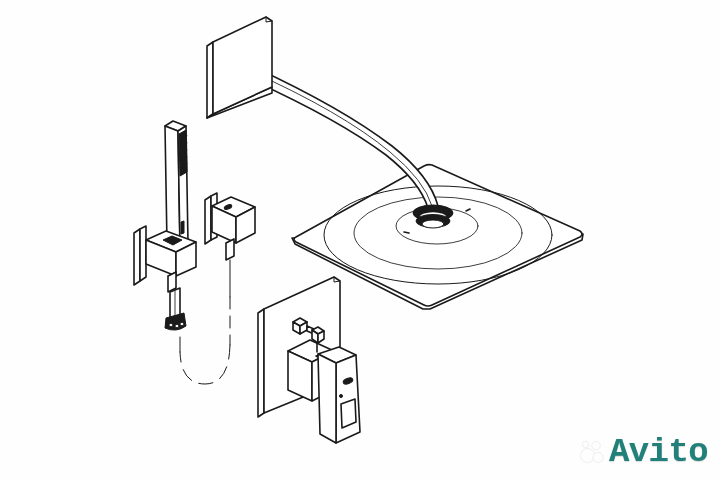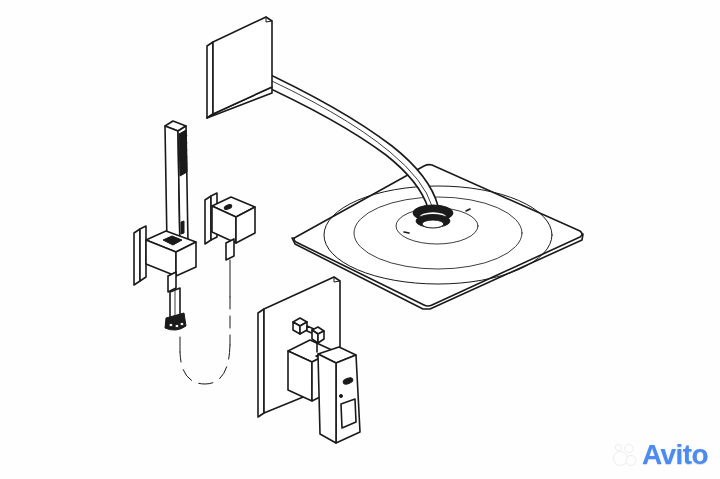--- a/index.html
+++ b/index.html
@@ -59,25 +59,25 @@
     align-items: center;
     gap: 3px;
     opacity: 0.92;
     pointer-events: none;
     user-select: none;
   }
   #watermark .wm-mark {
     display: block;
   }
   #watermark .wm-text {
-    font-family: Liberation Sans, sans-serif;
-    font-size: 28px;
+    font-family: Liberation Mono, monospace;
+    font-size: 34px;
     font-weight: bold;
     line-height: 1;
-    color: #3b82f6;
+    color: #0f766e;
     letter-spacing: -0.6px;
     text-shadow:
       0 1px 1px rgba(160,160,160,0.40),
       0 0 1px rgba(150,150,150,0.35);
   }
 </style>
 </head>
 <body>
 
 <div id="canvas">

